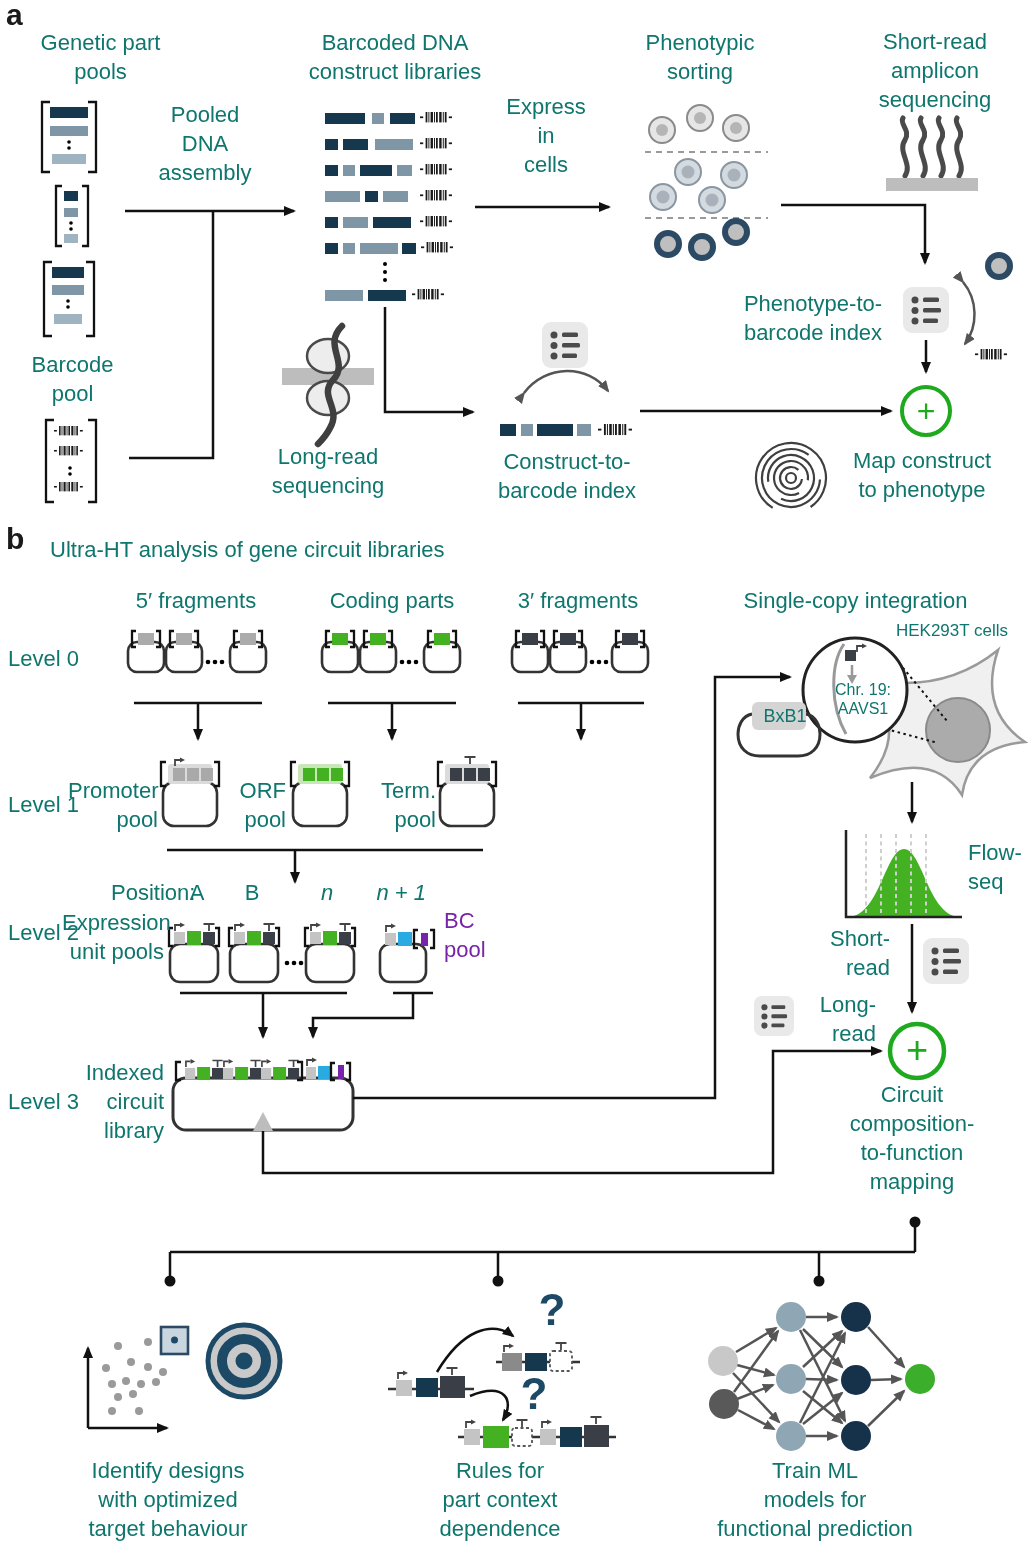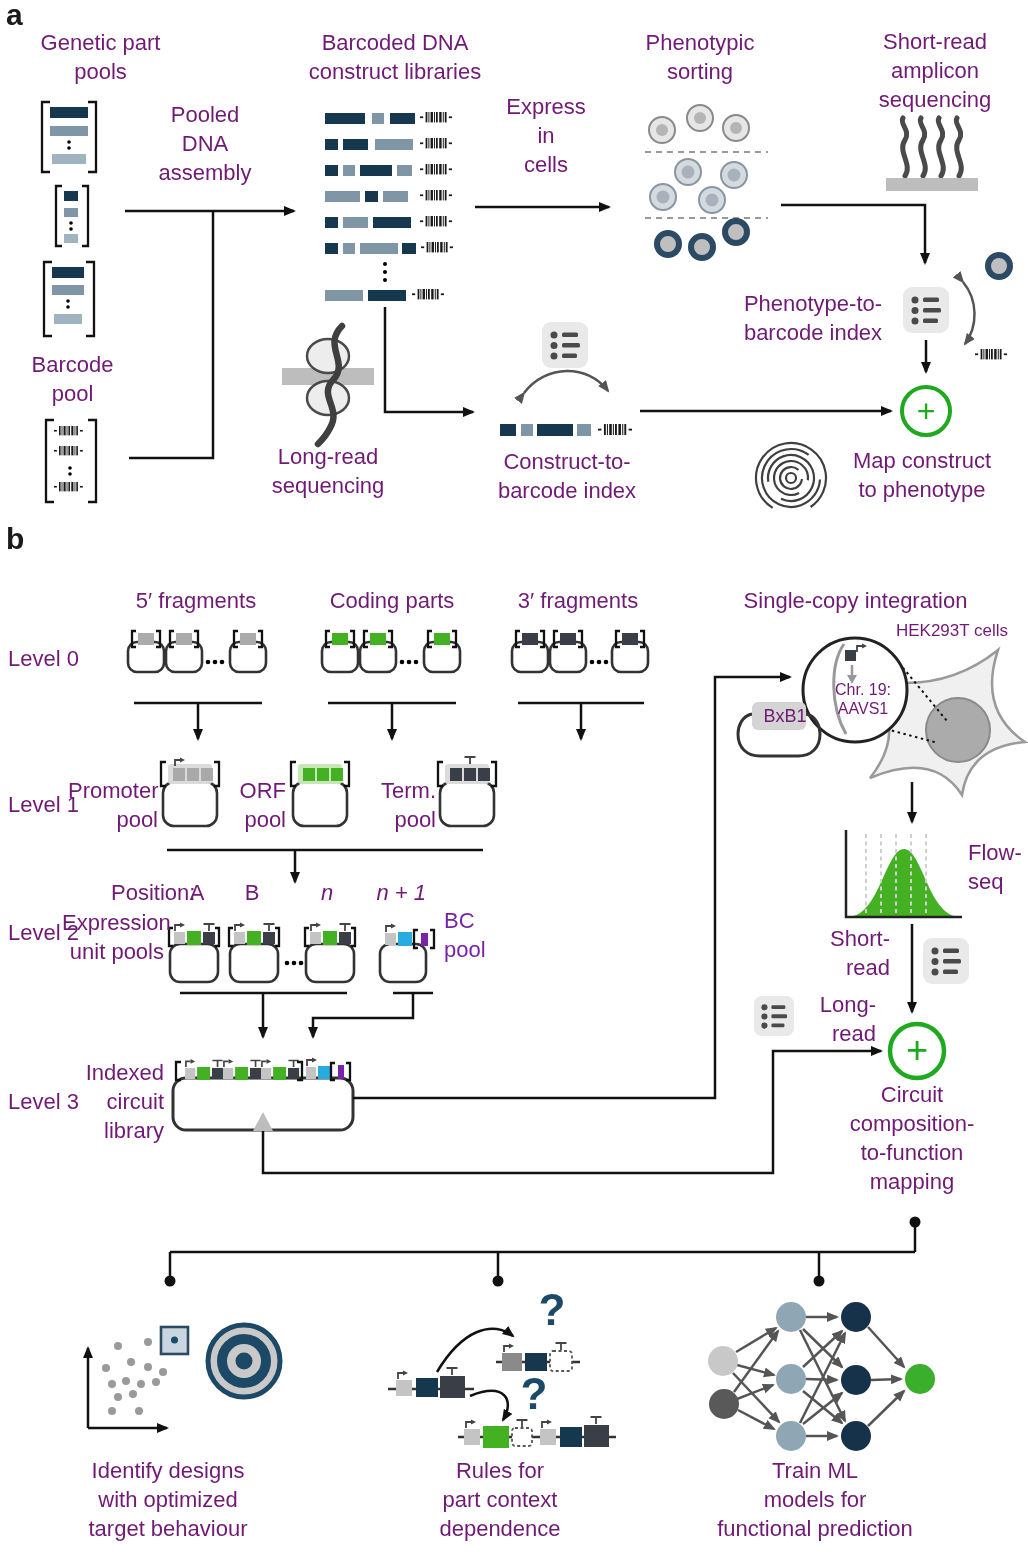--- a/index.html
+++ b/index.html
@@ -1,19 +1,19 @@
 <!DOCTYPE html>
 <html style="--navy: #16384F; --slate: #7E96A6; --light-slate: #9FB3C1; --part-gray: #ABABAB; --part-gray-light: #C4C4C4; --dark-part: #3A3F47; --green: #44B122; --plus-green: #1FA91F; --light-green: #C8E6B8; --cyan: #29ABE2; --purple: #7823A8; --q-navy: #1C4965; --icon-bg: #E9E9E9; --nn-light: #C8C8C8; --nn-dark: #595959; --nn-slate: #8FA6B4; --nn-navy: #16314A; --nn-green: #3BAE2B;"><head>
 <meta charset="utf-8">
 <style>
   html,body{margin:0;padding:0;background:#fff;}
   #fig{position:relative;width:1028px;height:1554px;background:#fff;
        font-family:"Liberation Sans","DejaVu Sans",sans-serif;color:#1a1a1a;overflow:hidden;}
   #gfx{position:absolute;left:0;top:0;}
-  .t{position:absolute;font-size:22px;line-height:29px;white-space:pre-line;text-align:center;color:#701a75;}
+  .t{position:absolute;font-size:22px;line-height:29px;white-space:pre-line;text-align:center;color:#0f766e;}
   .tl{text-align:left;} .tr{text-align:right;}
   .pl{position:absolute;font-size:30px;font-weight:bold;line-height:30px;}
   .s17{font-size:17px;line-height:21px;} .s16{font-size:16px;line-height:19px;} .s18{font-size:18px;line-height:20px;}
   .purple{color:var(--purple);}
   .plus{position:absolute;color:var(--plus-green);font-weight:500;text-align:center;}
   .qm{position:absolute;color:var(--q-navy);font-size:44px;line-height:44px;font-weight:bold;text-align:center;}
   .it{font-style:italic;}
   
   .ln{stroke:#111;stroke-width:2.5;fill:none;}
   .dashg{stroke:#9a9a9a;stroke-width:2.2;stroke-dasharray:6 5;fill:none;}
@@ -529,20 +529,21 @@
 sequencing</div>
   <div class="t" style="left:477px;top:447px;width:180px;">Construct-to-
 barcode index</div>
   <div class="t" style="left:723px;top:289px;width:180px;">Phenotype-to-
 barcode index</div>
   <div class="plus" style="left:908px;top:396px;width:36px;font-size:32px;line-height:30px;">+</div>
   <div class="t" style="left:832px;top:446px;width:180px;">Map construct
 to phenotype</div>
 
   <div class="pl" style="left:6px;top:524px;">b</div>
+  <div class="t tl" style="left:50px;top:535px;width:500px;">Ultra-HT analysis of gene circuit libraries</div>
   <div class="t" style="left:116px;top:586px;width:160px;">5′ fragments</div>
   <div class="t" style="left:312px;top:586px;width:160px;">Coding parts</div>
   <div class="t" style="left:498px;top:586px;width:160px;">3′ fragments</div>
   <div class="t tl" style="left:8px;top:644px;width:85px;">Level 0</div>
   <div class="t tl" style="left:8px;top:790px;width:85px;">Level 1</div>
   <div class="t tl" style="left:8px;top:918px;width:85px;">Level 2</div>
   <div class="t tl" style="left:8px;top:1087px;width:85px;">Level 3</div>
   <div class="t tr" style="left:68px;top:776px;width:90px;">Promoter
 pool</div>
   <div class="t tr" style="left:228px;top:776px;width:58px;">ORF

